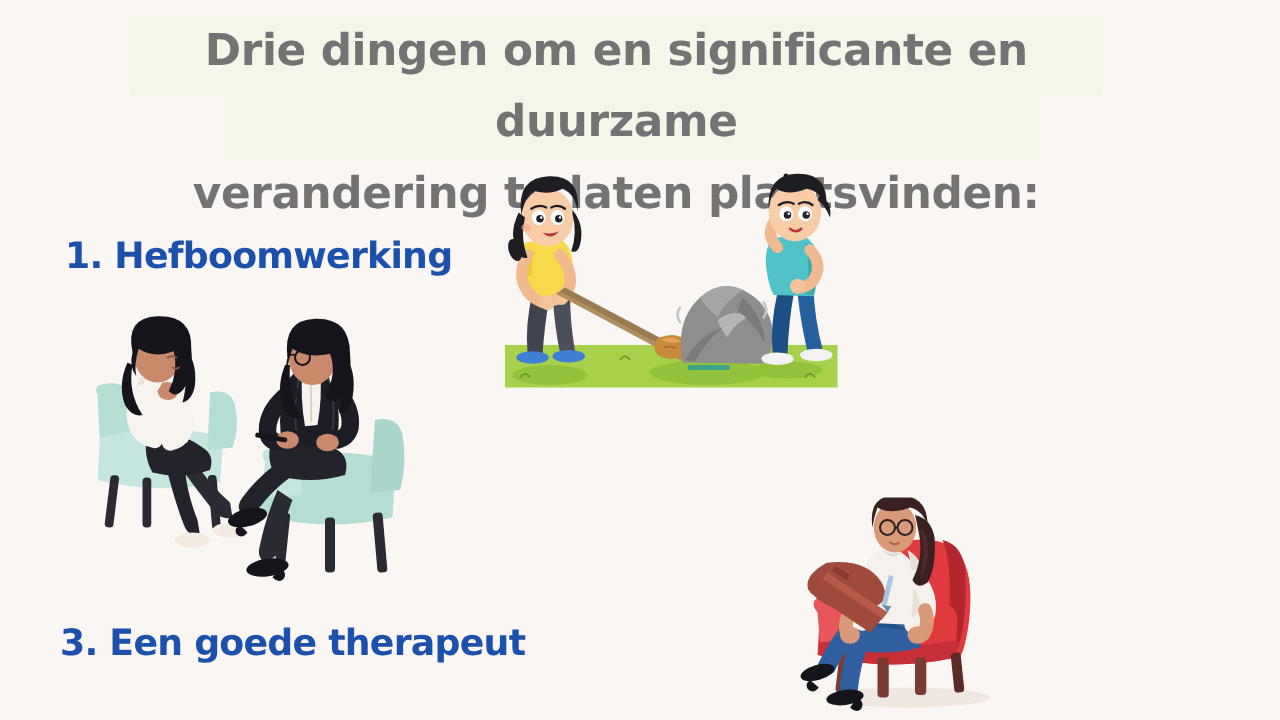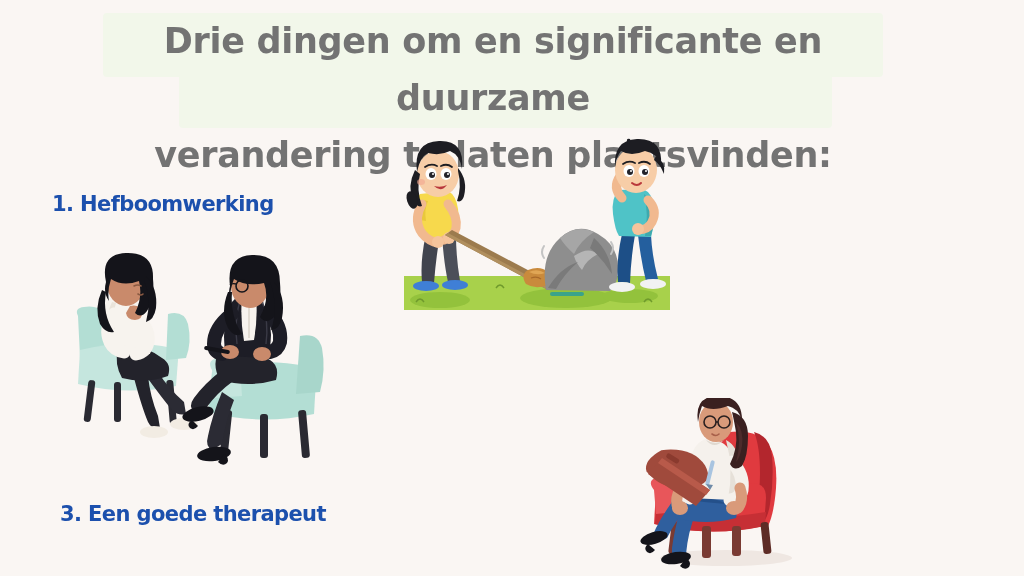--- a/index.html
+++ b/index.html
@@ -59,29 +59,29 @@
     letter-spacing: -0.3px;
     color: #737373;
     white-space: pre-line;
   }
 
   
   .heading {
     position: absolute;
     font-family: "DejaVu Sans", sans-serif;
     font-weight: bold;
-    font-size: 21px;
+    font-size: 29px;
     line-height: 38px;
     letter-spacing: -0.6px;
     color: #1c50ad;
     white-space: nowrap;
   }
   #heading-1 { left: 52px;  top: 185px; }
   #heading-2 { left: 396px; top: 355px; }
-  #heading-3 { left: 60px;  top: 495px; }
+  #heading-3 { left: 48px;  top: 495px; }
 
   
   .illus { position: absolute; }
   #illus-lever   { left: 398px; top: 138px; width: 278px; height: 178px; }
   #illus-therapy { left: 72px;  top: 252px; width: 258px; height: 240px; }
   #illus-chair   { left: 622px; top: 398px; width: 192px; height: 172px; }
   .illus svg { display: block; width: 100%; height: 100%; }
 </style>
 </head>
 <body>

